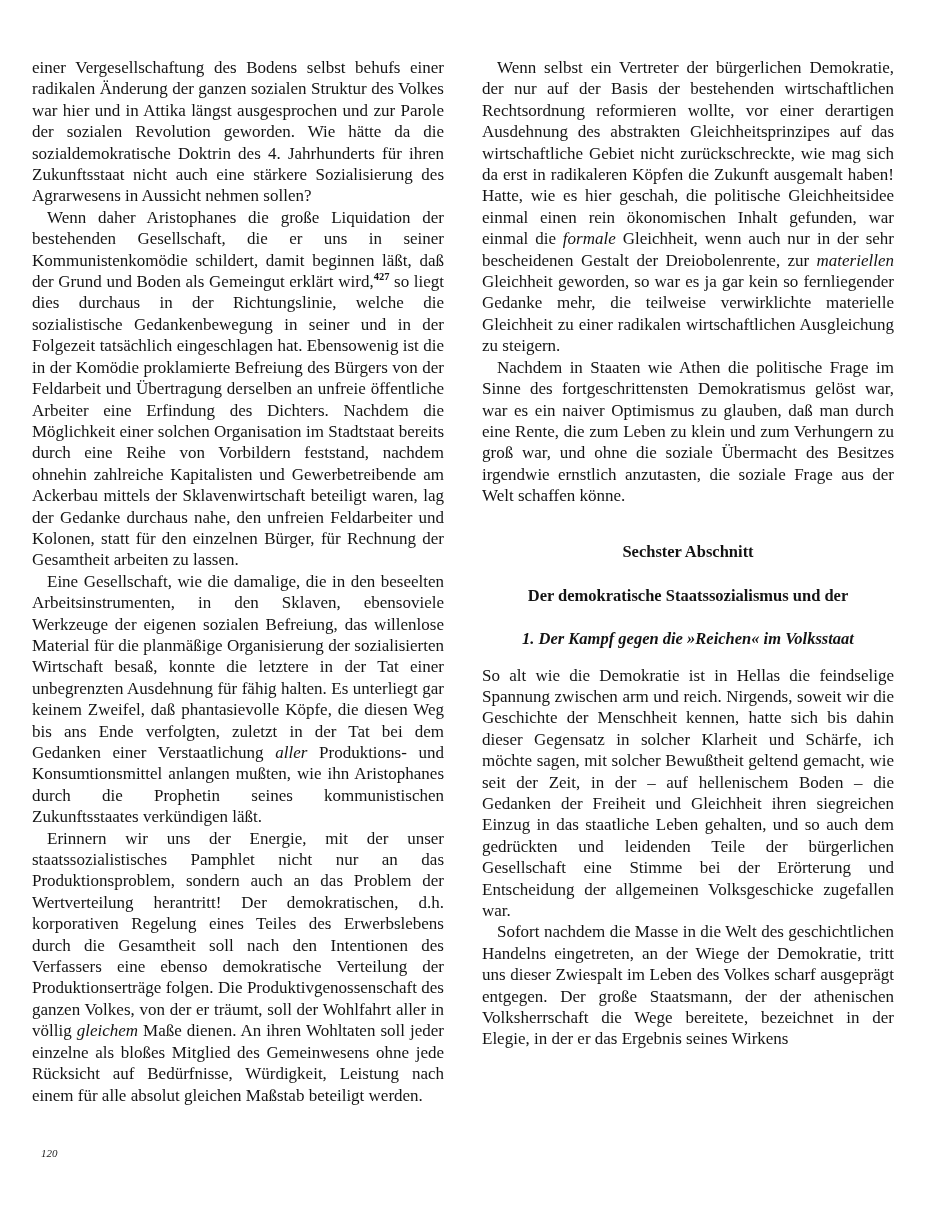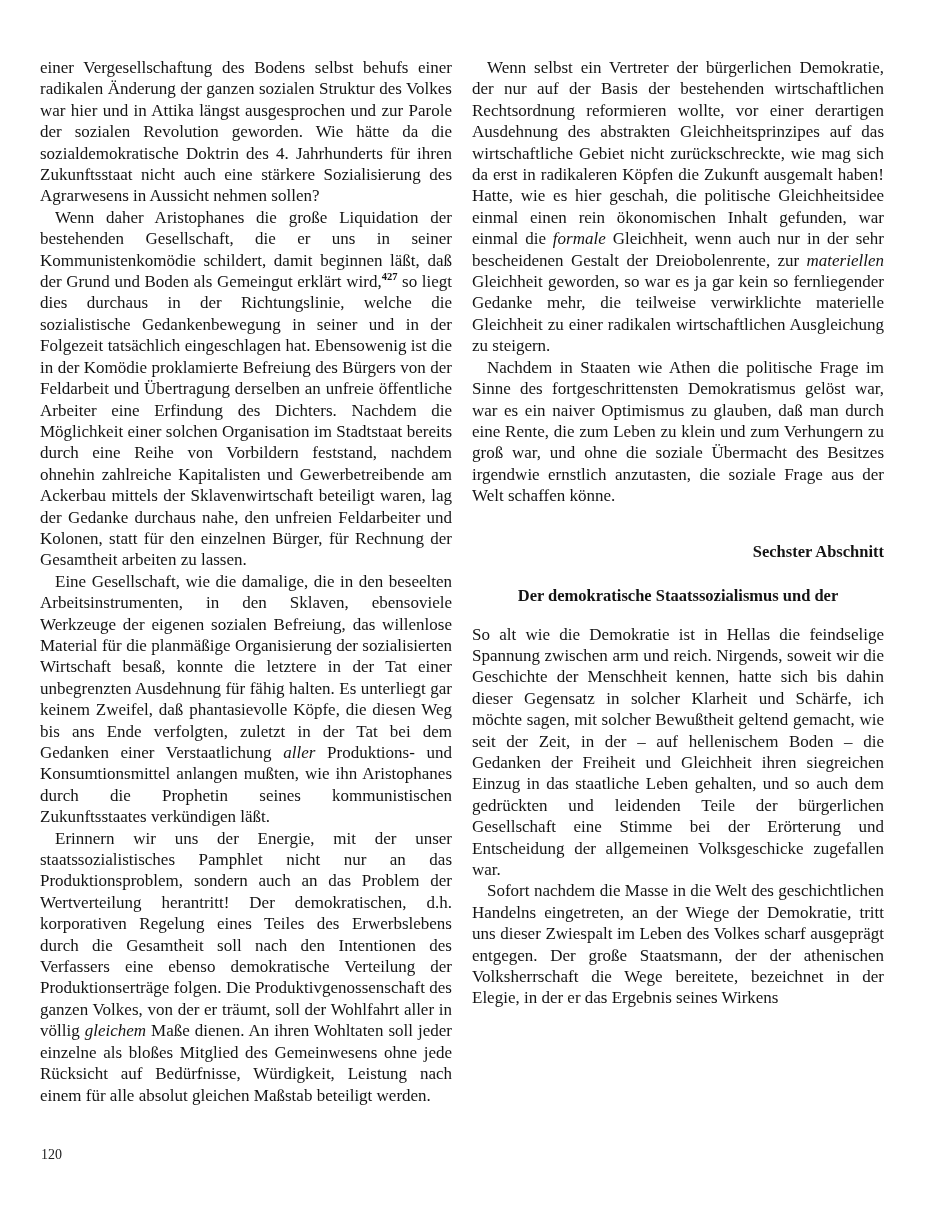--- a/index.html
+++ b/index.html
@@ -11,24 +11,24 @@
     position: relative;
     width: 935px;
     height: 1210px;
     background: #ffffff;
     color: #141414;
     font-family: "Liberation Serif", "DejaVu Serif", serif;
     overflow: hidden;
   }
   .columns {
     position: absolute;
-    left: 40px;
+    left: 32px;
     top: 57px;
     display: flex;
-    gap: 20px;
+    gap: 38px;
   }
   .col {
     width: 412px;
   }
   p.body {
     margin: 0;
     font-size: 17px;
     line-height: 21.4px;
     text-align: justify;
     text-justify: inter-word;
@@ -40,49 +40,50 @@
     font-style: italic;
   }
   sup {
     font-size: 10.5px;
     line-height: 0;
     vertical-align: super;
     font-weight: bold;
   }
   .section-heading {
     margin: 34px 0 0 0;
-    text-align: right;
+    text-align: center;
     font-size: 16.5px;
     font-weight: bold;
     line-height: 22px;
   }
   .chapter-title {
-    margin: 22px 0 17px 0;
+    margin: 22px 0 0 0;
     text-align: center;
     font-size: 16.5px;
     font-weight: bold;
     line-height: 22px;
   }
   .chapter-title .line {
     display: block;
   }
   .subsection-heading {
     margin: 21px 0 15px 0;
     text-align: center;
     font-size: 16.5px;
     font-weight: bold;
     font-style: italic;
     line-height: 22px;
   }
   .page-number {
     position: absolute;
     left: 41px;
     top: 1147px;
-    font-size: 14px;
+    font-size: 11px;
     color: #222222;
+    font-style: italic;
   }
 </style>
 </head>
 <body>
 
 <div class="page">
   <div class="columns">
 
     <div class="col">
       <p class="body">einer Vergesellschaftung des Bodens selbst behufs einer radikalen Änderung der ganzen sozialen Struktur des Volkes war hier und in Attika längst ausgesprochen und zur Parole der sozialen Revolution geworden. Wie hätte da die sozialdemokratische Doktrin des 4. Jahrhunderts für ihren Zukunftsstaat nicht auch eine stärkere Sozialisierung des Agrarwesens in Aussicht nehmen sollen?</p>
@@ -94,20 +95,21 @@
     <div class="col">
       <p class="body indent">Wenn selbst ein Vertreter der bürgerlichen Demokratie, der nur auf der Basis der bestehenden wirtschaftlichen Rechtsordnung reformieren wollte, vor einer derartigen Ausdehnung des abstrakten Gleichheitsprinzipes auf das wirtschaftliche Gebiet nicht zurückschreckte, wie mag sich da erst in radikaleren Köpfen die Zukunft ausgemalt haben! Hatte, wie es hier geschah, die politische Gleichheitsidee einmal einen rein ökonomischen Inhalt gefunden, war einmal die <i>formale</i> Gleichheit, wenn auch nur in der sehr bescheidenen Gestalt der Dreiobolenrente, zur <i>materiellen</i> Gleichheit geworden, so war es ja gar kein so fernliegender Gedanke mehr, die teilweise verwirklichte materielle Gleichheit zu einer radikalen wirtschaftlichen Ausgleichung zu steigern.</p>
       <p class="body indent">Nachdem in Staaten wie Athen die politische Frage im Sinne des fortgeschrittensten Demokratismus gelöst war, war es ein naiver Optimismus zu glauben, daß man durch eine Rente, die zum Leben zu klein und zum Verhungern zu groß war, und ohne die soziale Übermacht des Besitzes irgendwie ernstlich anzutasten, die soziale Frage aus der Welt schaffen könne.</p>
 
       <h2 class="section-heading">Sechster Abschnitt</h2>
 
       <div class="chapter-title">
         <span class="line">Der demokratische Staatssozialismus und der</span>
       </div>
 
+      <h3 class="subsection-heading">1. Der Kampf gegen die »Reichen« im Volksstaat</h3>
 
       <p class="body">So alt wie die Demokratie ist in Hellas die feindselige Spannung zwischen arm und reich. Nirgends, soweit wir die Geschichte der Menschheit kennen, hatte sich bis dahin dieser Gegensatz in solcher Klarheit und Schärfe, ich möchte sagen, mit solcher Bewußtheit geltend gemacht, wie seit der Zeit, in der – auf hellenischem Boden – die Gedanken der Freiheit und Gleichheit ihren siegreichen Einzug in das staatliche Leben gehalten, und so auch dem gedrückten und leidenden Teile der bürgerlichen Gesellschaft eine Stimme bei der Erörterung und Entscheidung der allgemeinen Volksgeschicke zugefallen war.</p>
       <p class="body indent">Sofort nachdem die Masse in die Welt des geschichtlichen Handelns eingetreten, an der Wiege der Demokratie, tritt uns dieser Zwiespalt im Leben des Volkes scharf ausgeprägt entgegen. Der große Staatsmann, der der athenischen Volksherrschaft die Wege bereitete, bezeichnet in der Elegie, in der er das Ergebnis seines Wirkens</p>
     </div>
 
   </div>
 
   <div class="page-number">120</div>
 </div>
 

